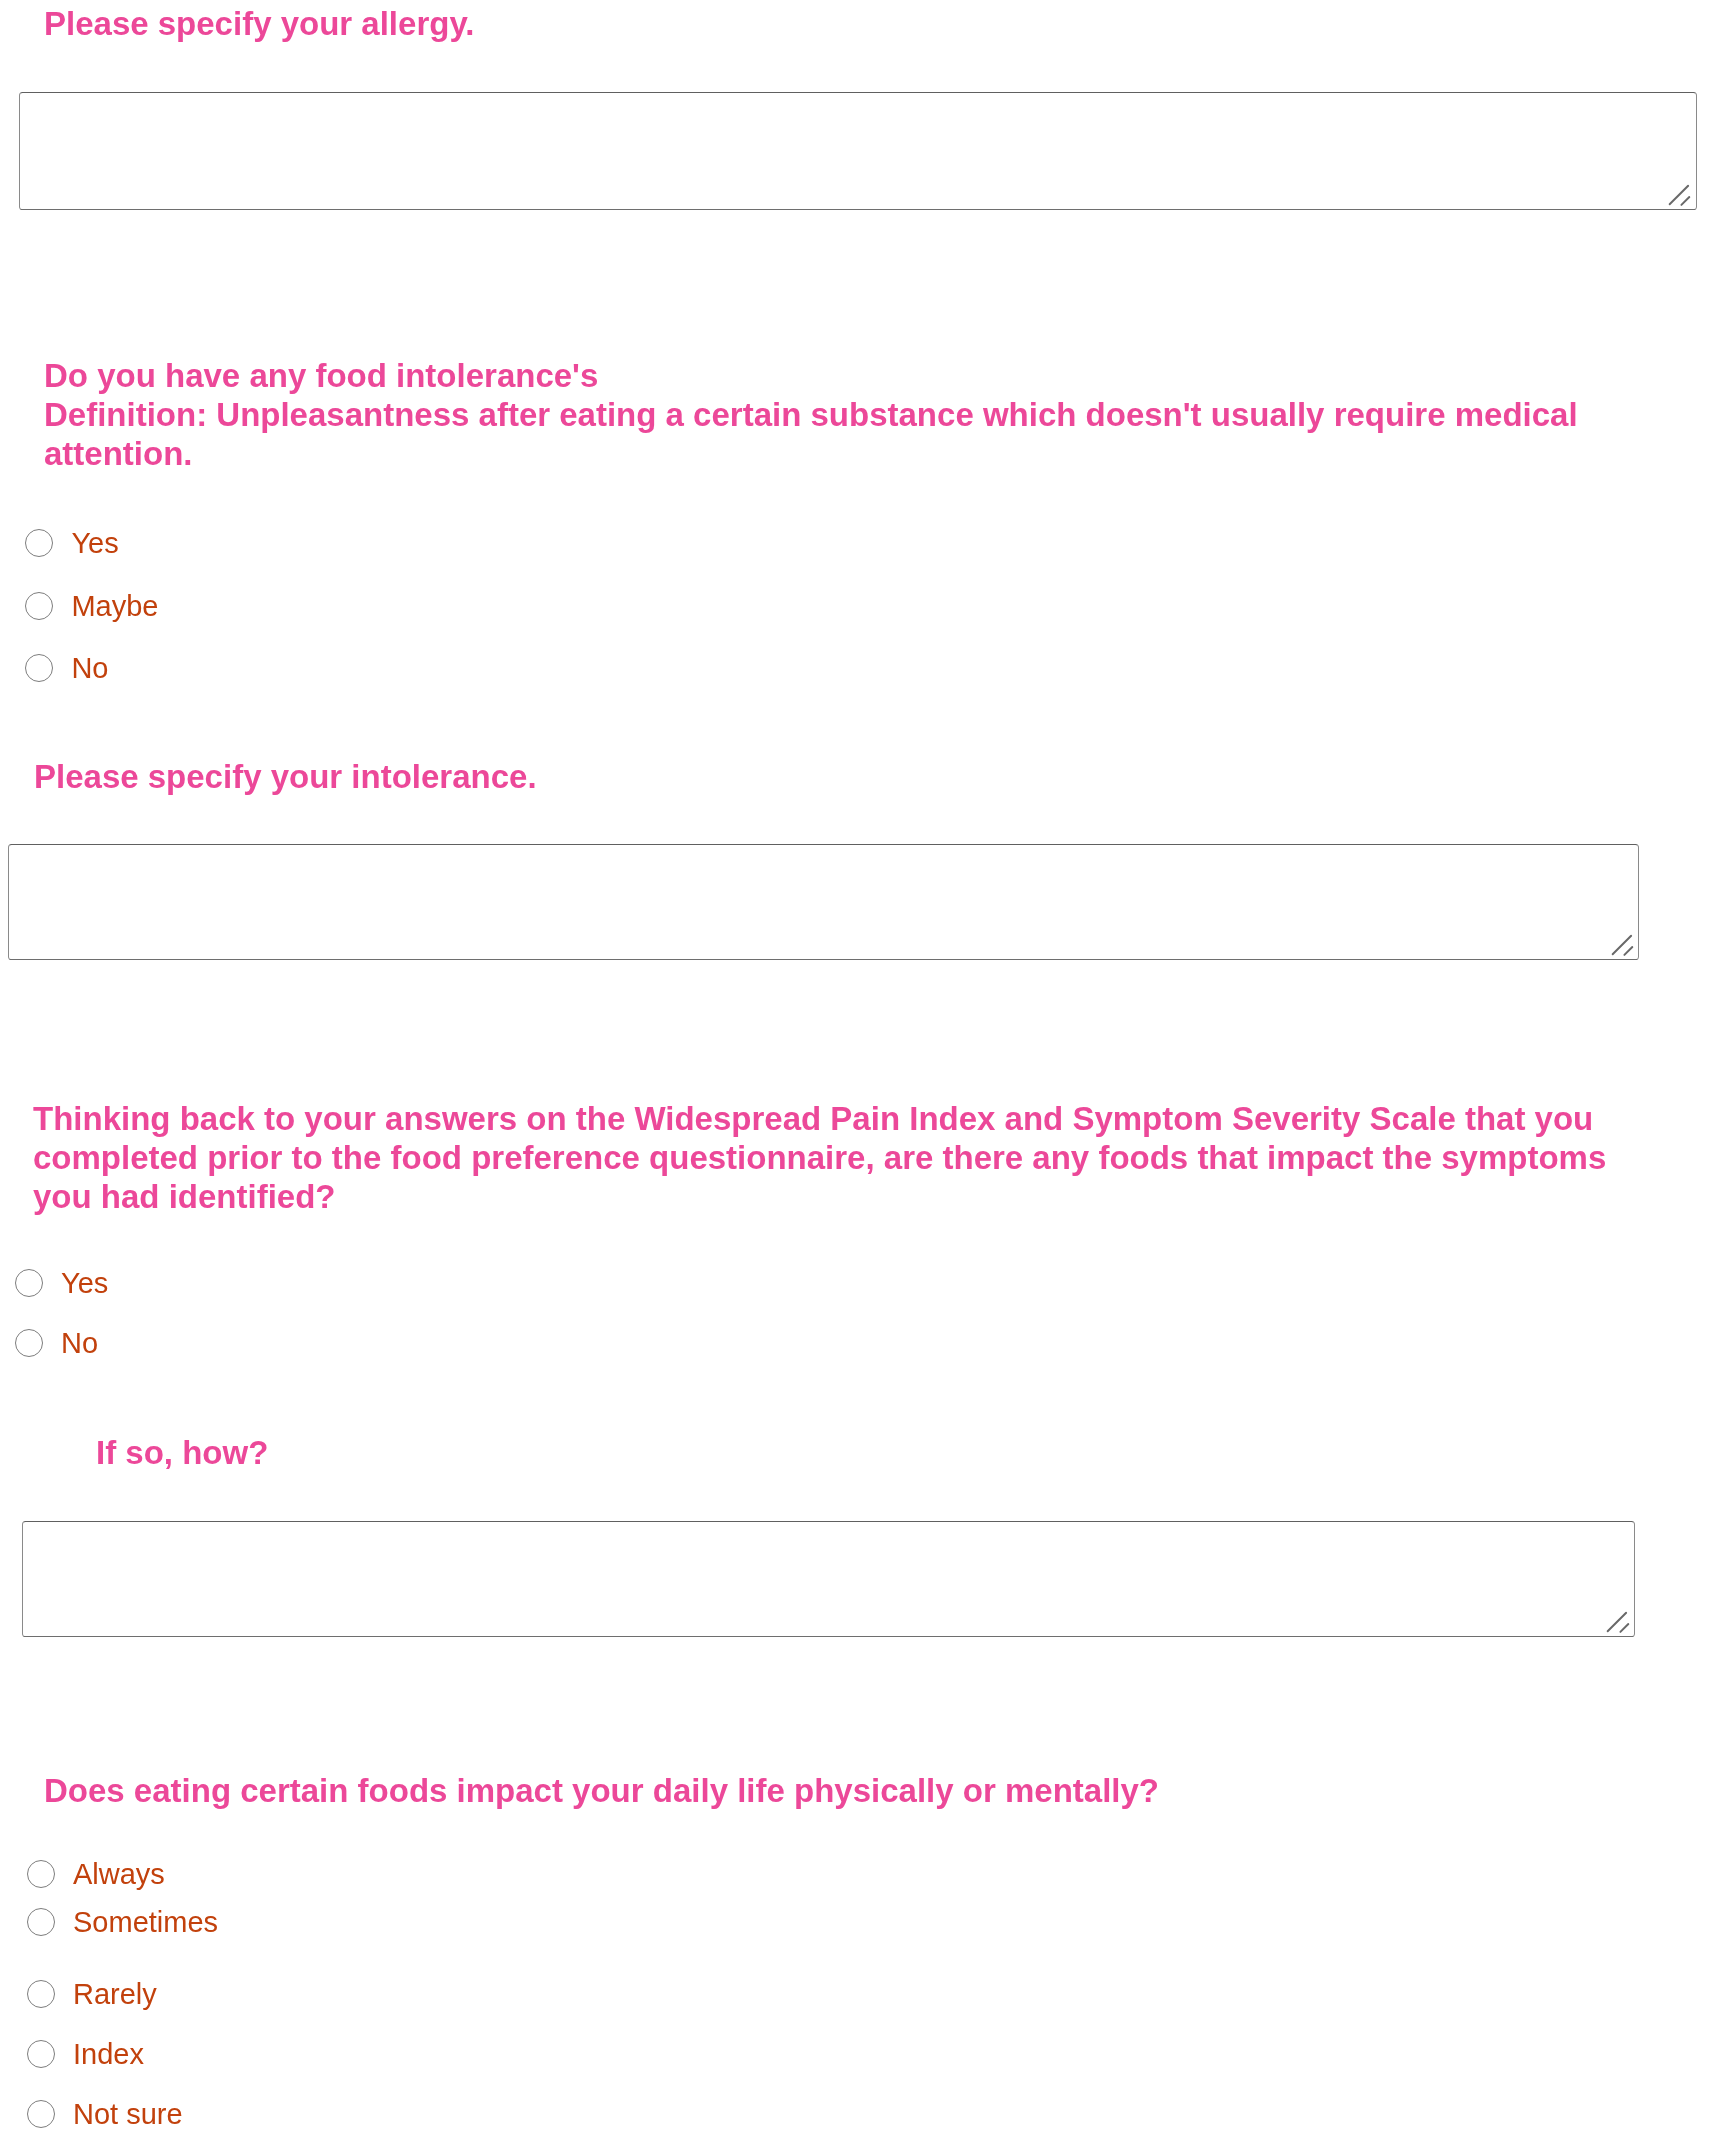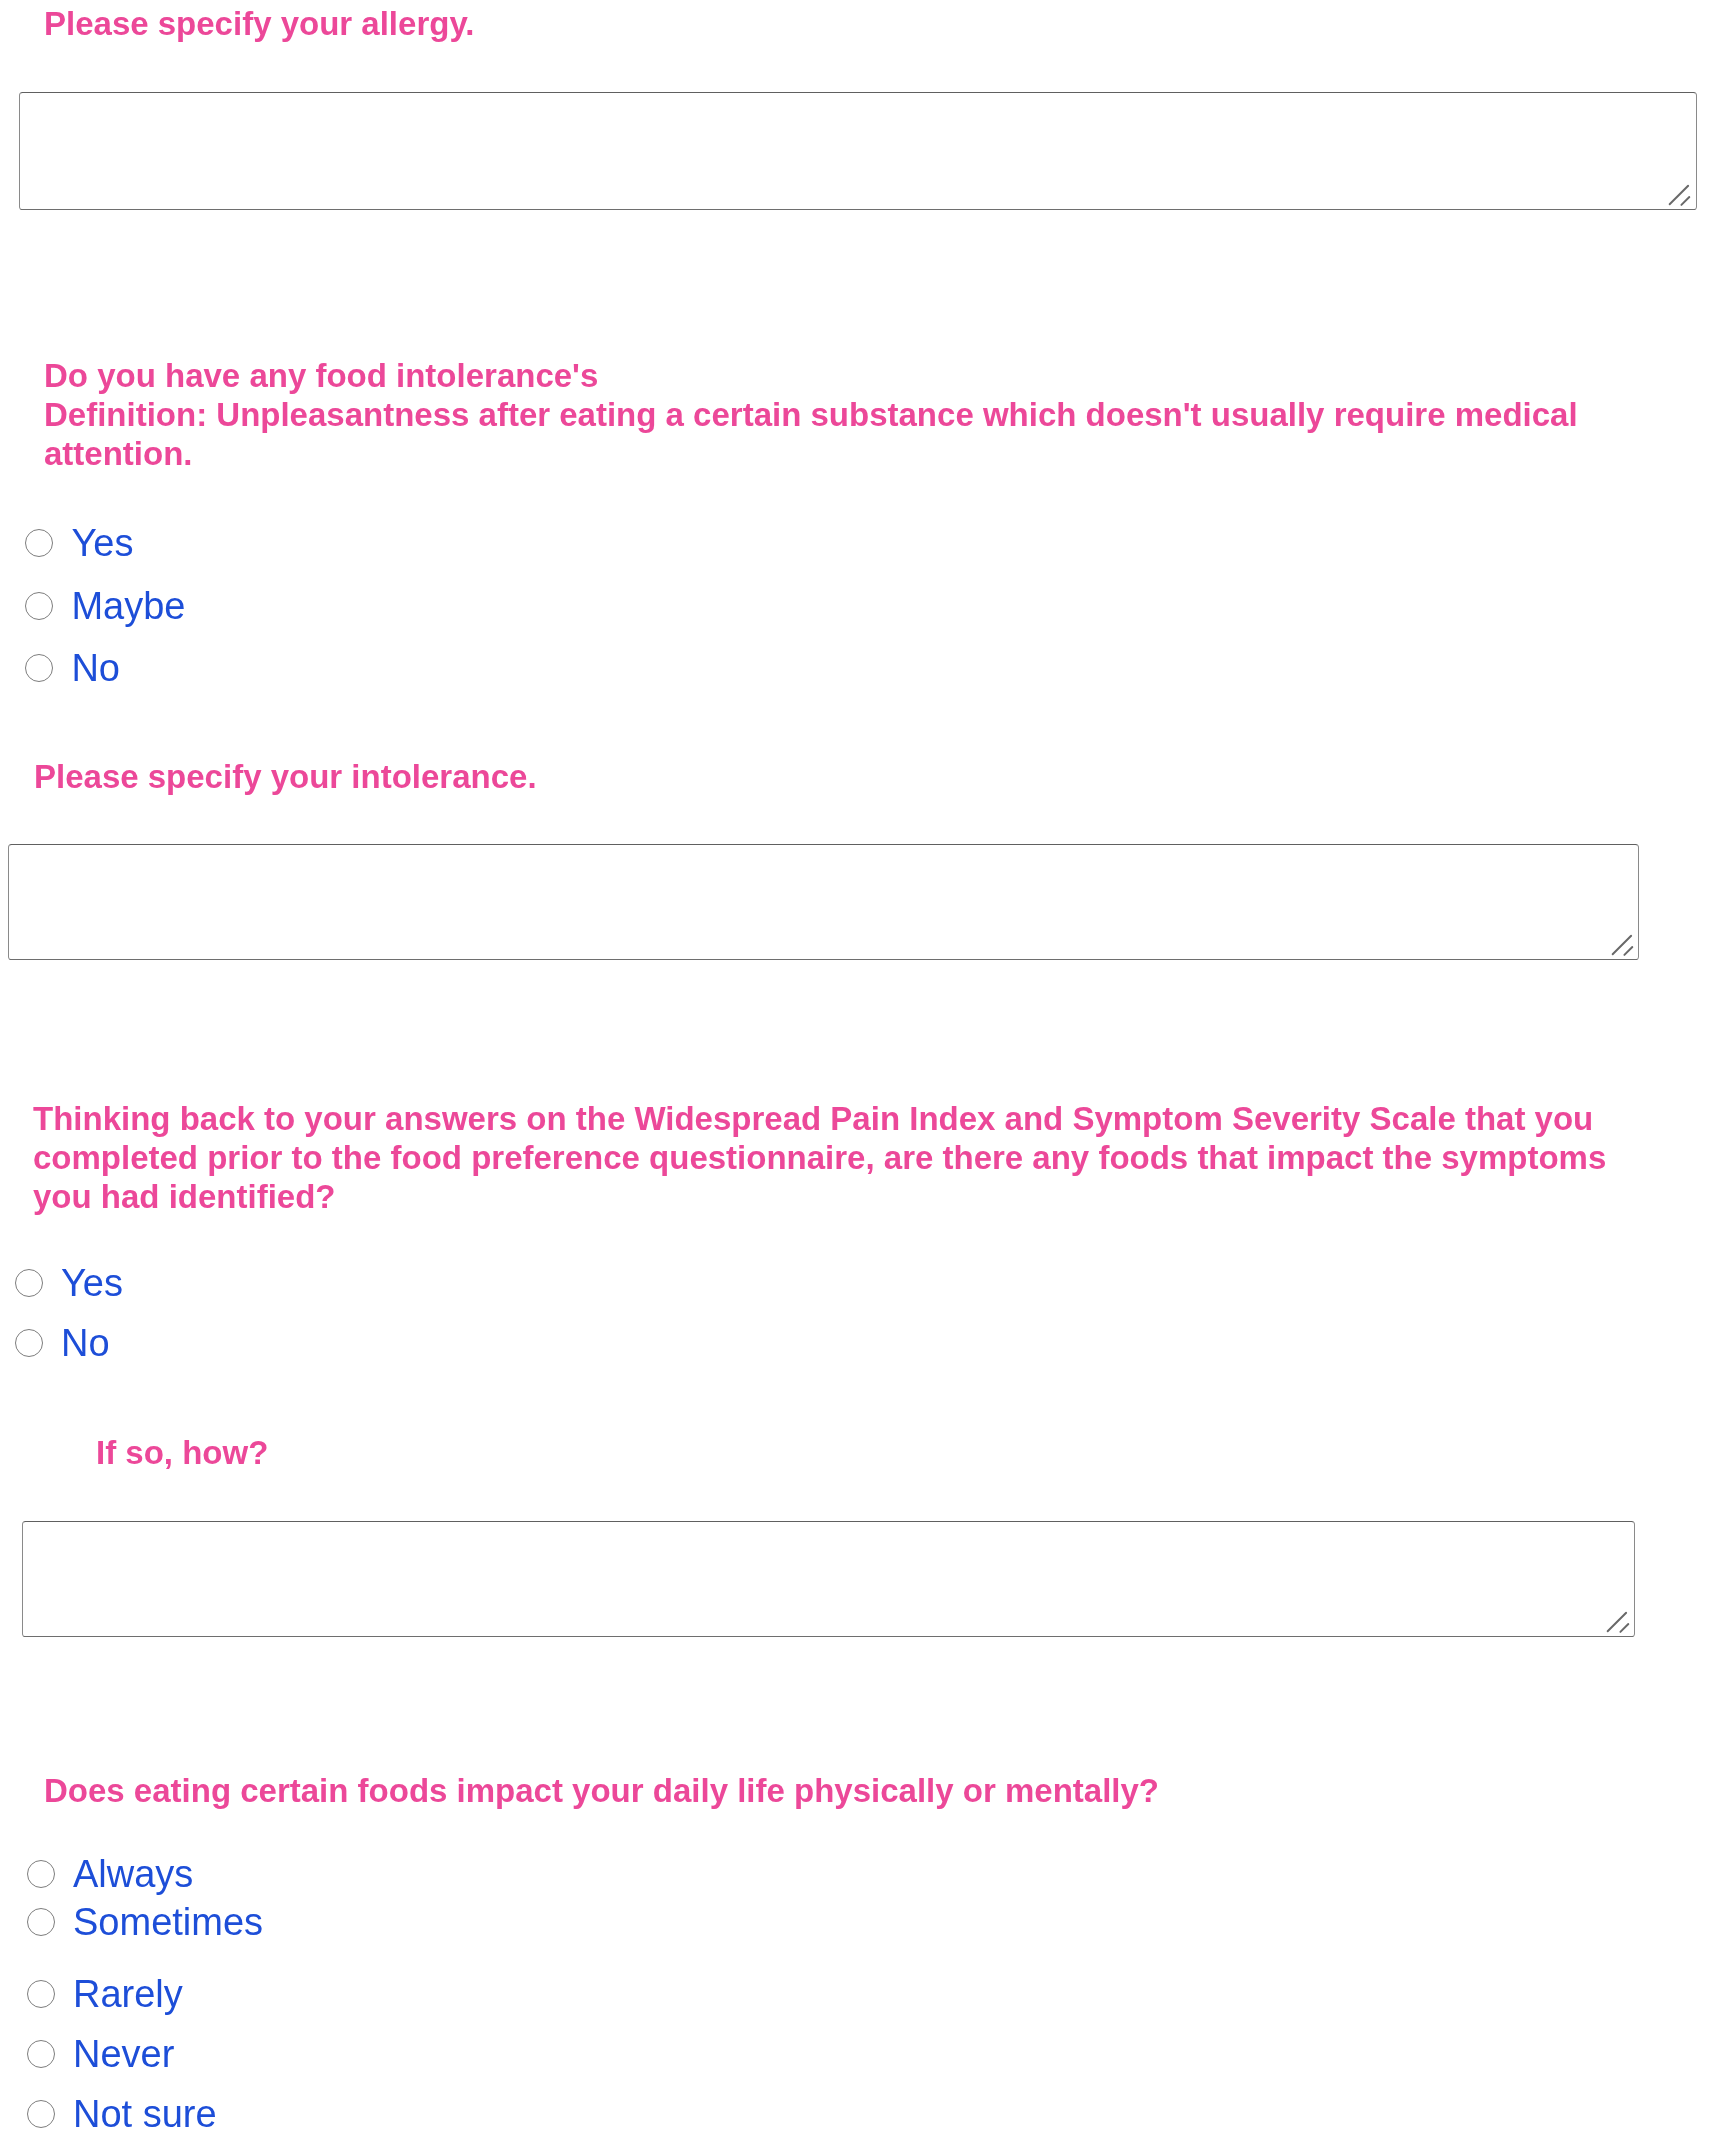--- a/index.html
+++ b/index.html
@@ -76,23 +76,23 @@
   .radio {
     width: 28px;
     height: 28px;
     border: 1.8px solid #7d7d7d;
     border-radius: 50%;
     background: #ffffff;
     flex: 0 0 auto;
     margin-right: 18px;
   }
   .opt-label {
-    font-size: 38px;
+    font-size: 29px;
     line-height: 28px;
-    color: #1d4ed8;
+    color: #c2410c;
     white-space: pre;
   }
   
   .q2-left { left: 25.4px; }
   .q2-r1 { top: 529px; }
   .q2-r2 { top: 592px; }
   .q2-r3 { top: 654px; }
   
   .q3-left { left: 15px; }
   .q3-r1 { top: 1269px; }
@@ -167,21 +167,21 @@
   <div class="opt q4-left q4-r2">
     <span class="radio"></span>
     <span class="opt-label">Sometimes</span>
   </div>
   <div class="opt q4-left q4-r3">
     <span class="radio"></span>
     <span class="opt-label">Rarely</span>
   </div>
   <div class="opt q4-left q4-r4">
     <span class="radio"></span>
-    <span class="opt-label">Never</span>
+    <span class="opt-label">Index</span>
   </div>
   <div class="opt q4-left q4-r5">
     <span class="radio"></span>
     <span class="opt-label">Not sure</span>
   </div>
 
 </main>
 
 
 </body></html>

